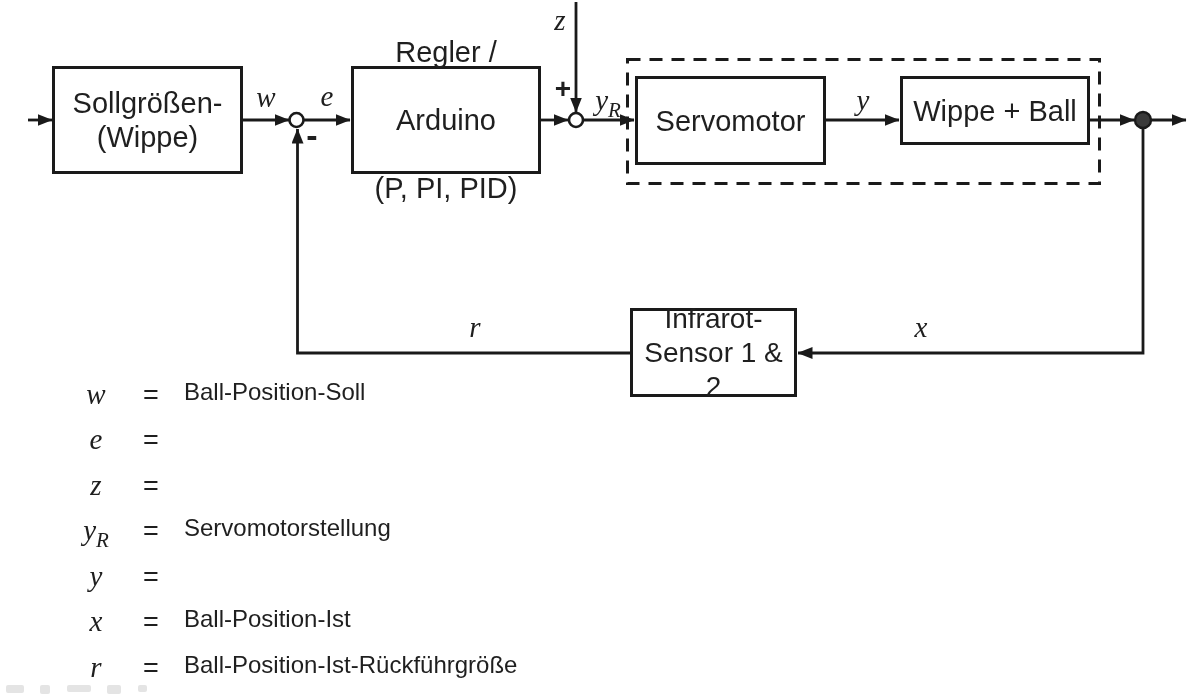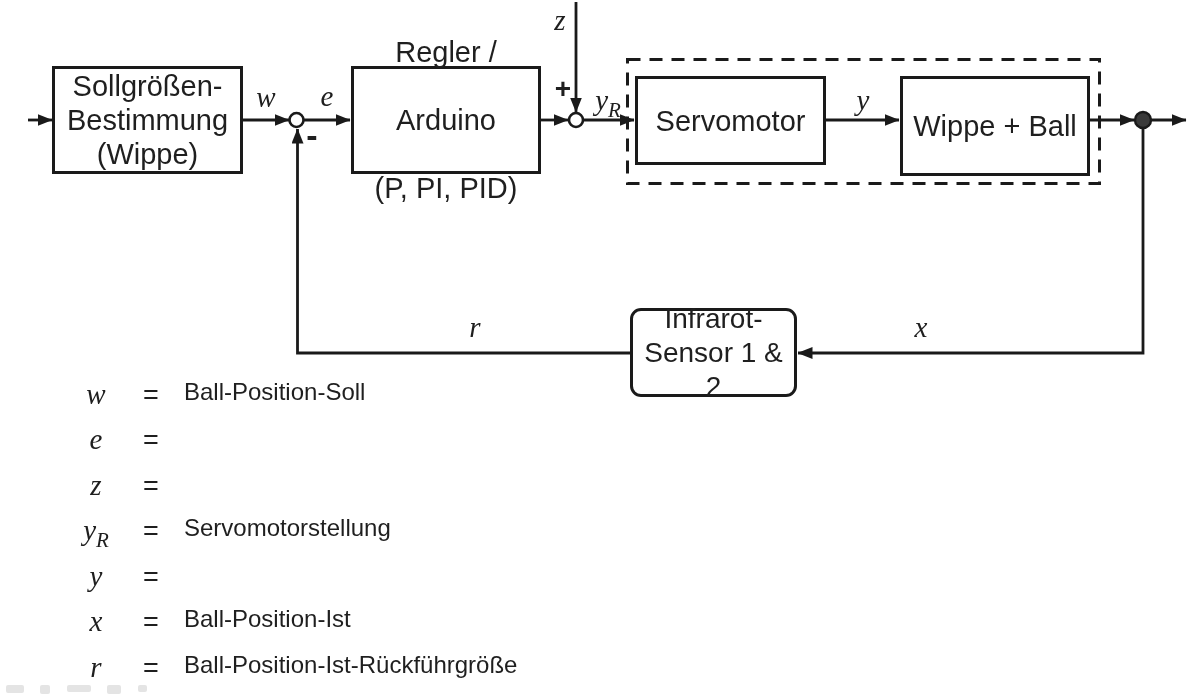--- a/index.html
+++ b/index.html
@@ -71,39 +71,38 @@
     <path class="ln" d="M1143,126 L1143,353 L798,353" marker-end="url(#ah)"></path>
     <path class="ln" d="M630,353 L297.5,353 L297.5,129" marker-end="url(#ah)"></path>
 
     <circle class="jc" cx="296.5" cy="120" r="7"></circle>
     <circle class="jc" cx="576" cy="120" r="7"></circle>
     <circle class="node" cx="1143" cy="120" r="8"></circle>
   </svg>
 
   <div class="blk" style="left:52px; top:66px; width:191px; height:108px;">
     <div>Sollgrößen-</div>
-    <div>Bestimmung</div>
     <div>(Wippe)</div>
   </div>
 
   <div class="blk" style="left:351px; top:66px; width:190px; height:108px;gap:34px;">
     <div>Regler /</div>
     <div>Arduino</div>
     <div>(P, PI, PID)</div>
   </div>
 
   <div class="blk" style="left:635px; top:76px; width:191px; height:89px;text-align:right;">
     <div>Servomotor</div>
   </div>
 
-  <div class="blk" style="left:900px; top:76px; width:190px; height:100px;">
+  <div class="blk" style="left:900px; top:76px; width:190px; height:69px;">
     <div>Wippe + Ball</div>
   </div>
 
-  <div class="blk" style="left:630px; top:308px; width:167px; height:89px; font-size:28px;border-radius:11px;">
+  <div class="blk" style="left:630px; top:308px; width:167px; height:89px; font-size:28px;">
     <div>Infrarot-</div>
     <div>Sensor 1 &amp; 2</div>
   </div>
 
   <div class="sig" style="left:248px; top:82px;  width:36px;">w</div>
   <div class="sig" style="left:309px; top:81px;  width:36px;">e</div>
   <div class="sig" style="left:542px; top:5px;   width:36px;">z</div>
   <div class="sig" style="left:586px; top:85px;  width:44px;"><span>y</span><span class="sub">R</span></div>
   <div class="sig" style="left:845px; top:85px;  width:36px;">y</div>
   <div class="sig" style="left:903px; top:312px; width:36px;">x</div>

